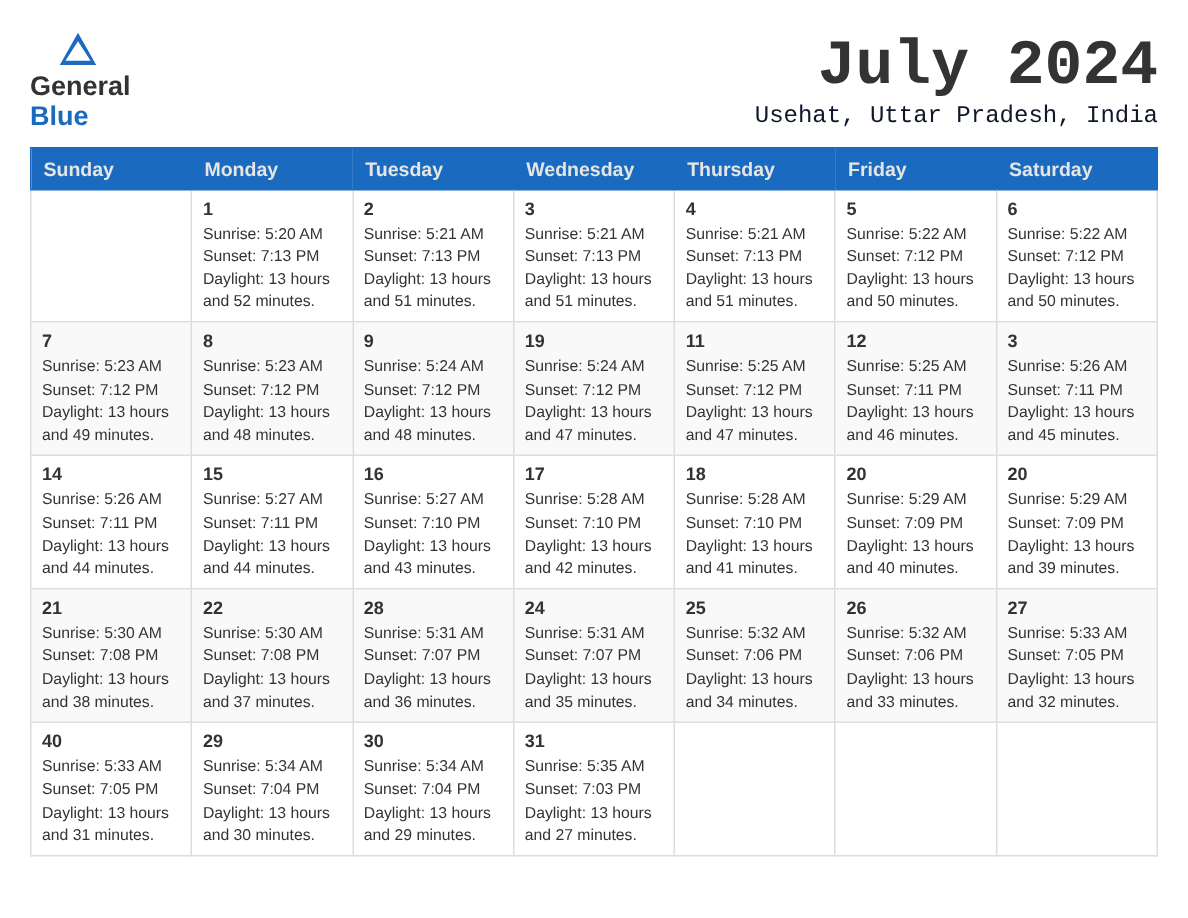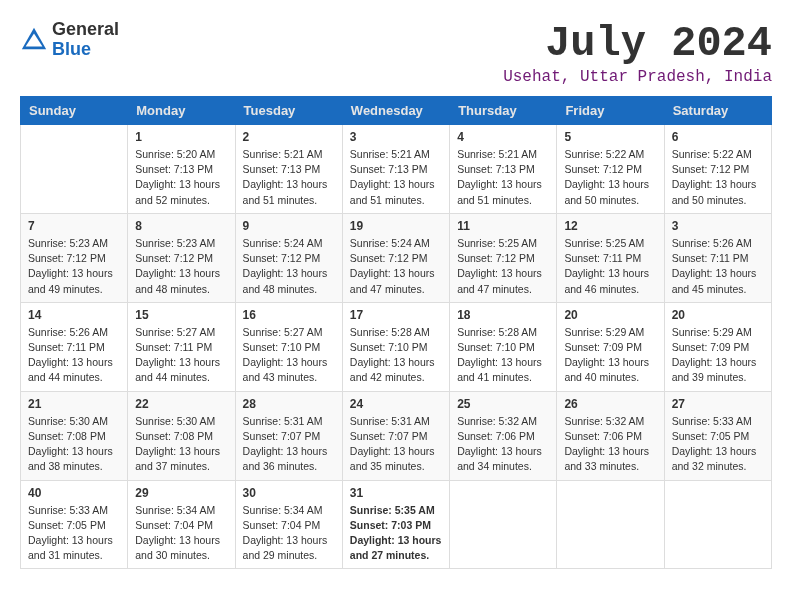--- a/index.html
+++ b/index.html
@@ -12,20 +12,21 @@
     }
     .header-area {
       display: flex;
       justify-content: space-between;
       align-items: flex-start;
       margin-bottom: 10px;
     }
     .logo {
       display: flex;
       align-items: center;
+      flex-direction: column;
     }
     .logo-text {
       display: flex;
       flex-direction: column;
       line-height: 1.1;
     }
     .logo-general {
       font-size: 18px;
       font-weight: bold;
       color: #333;
@@ -44,21 +45,21 @@
       text-align: right;
       font-family: Liberation Mono, monospace;
     }
     .month-title {
       font-size: 42px;
       font-weight: bold;
       color: #333;
     }
     .location-title {
       font-size: 16px;
-      color: #701a75;
+      color: #0f172a;
     }
     .calendar {
       width: 100%;
       border-collapse: collapse;
       border: 1px solid #ccc;
     }
     .calendar th {
       background-color: #1a6bbf;
       color: #e5e5e5;
       font-size: 13px;
@@ -343,21 +344,21 @@
         </td>
         <td>
           <span class="day-num">30</span>
           <div class="day-info" style="white-space: pre-line;">Sunrise: 5:34 AM
 Sunset: 7:04 PM
 Daylight: 13 hours
 and 29 minutes.</div>
         </td>
         <td>
           <span class="day-num">31</span>
-          <div class="day-info" style="white-space: pre-line; font-weight: bold;">Sunrise: 5:35 AM
+          <div class="day-info" style="white-space: pre-line;">Sunrise: 5:35 AM
 Sunset: 7:03 PM
 Daylight: 13 hours
 and 27 minutes.</div>
         </td>
         <td class="empty-cell"></td>
         <td class="empty-cell"></td>
         <td class="empty-cell"></td>
       </tr>
     </tbody>
 </table>

